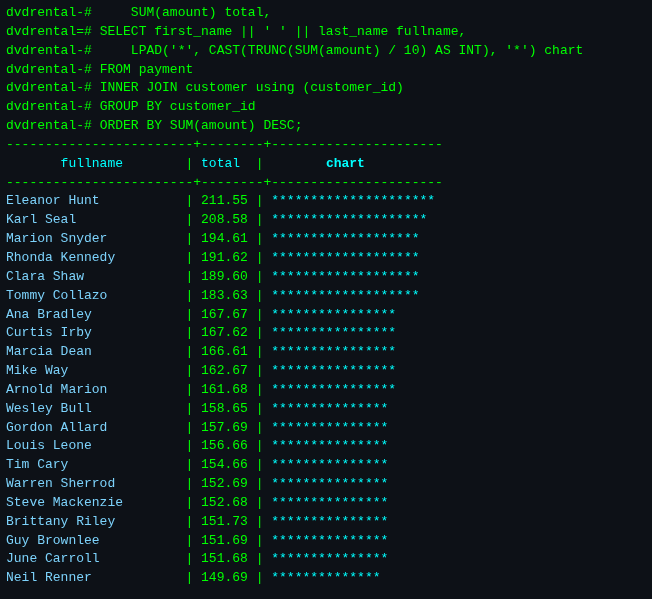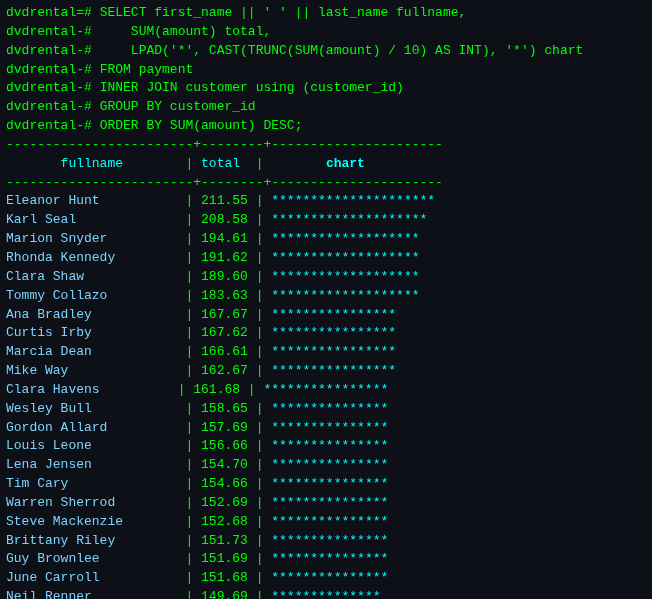--- a/index.html
+++ b/index.html
@@ -51,47 +51,46 @@
       color: #00ff00;
     }
     .data-chart-col {
       color: #00ffff;
     }
   </style>
 </head>
 <body>
 
 <div class="terminal" data-name="terminal">
+  <div class="line" data-name="sql-line-2"><span class="prompt" data-name="prompt-2">dvdrental-# </span><span class="cmd-text">    SUM(amount) total,</span></div>
   <div class="line" data-name="sql-line-1"><span class="prompt" data-name="prompt-1">dvdrental=# </span><span class="cmd-text">SELECT first_name || ' ' || last_name fullname,</span></div>
-  <div class="line" data-name="sql-line-2"><span class="prompt" data-name="prompt-2">dvdrental-# </span><span class="cmd-text">    SUM(amount) total,</span></div>
   <div class="line" data-name="sql-line-3"><span class="prompt" data-name="prompt-3">dvdrental-# </span><span class="cmd-text">    LPAD('*', CAST(TRUNC(SUM(amount) / 10) AS INT), '*') chart</span></div>
   <div class="line" data-name="sql-line-4"><span class="prompt" data-name="prompt-4">dvdrental-# </span><span class="cmd-text">FROM payment</span></div>
   <div class="line" data-name="sql-line-5"><span class="prompt" data-name="prompt-5">dvdrental-# </span><span class="cmd-text">INNER JOIN customer using (customer_id)</span></div>
   <div class="line" data-name="sql-line-6"><span class="prompt" data-name="prompt-6">dvdrental-# </span><span class="cmd-text">GROUP BY customer_id</span></div>
   <div class="line" data-name="sql-line-7"><span class="prompt" data-name="prompt-7">dvdrental-# </span><span class="cmd-text">ORDER BY SUM(amount) DESC;</span></div>
   <div class="line separator" data-name="separator-top">------------------------+--------+----------------------</div>
   <div class="line" data-name="header-row"><span class="col-header">       fullname        </span><span class="separator">|</span><span class="col-total"> total  </span><span class="separator">|</span><span class="col-chart">        chart         </span></div>
   <div class="line separator" data-name="separator-mid">------------------------+--------+----------------------</div>
 
   <div id="table-body" data-name="table-body">
       <div class="line" data-name="table-row"><span class="data-name-col">Eleanor Hunt          </span><span class="separator"> | </span><span class="data-num-col">211.55</span><span class="separator"> | </span><span class="data-chart-col">*********************</span></div>
       <div class="line" data-name="table-row"><span class="data-name-col">Karl Seal             </span><span class="separator"> | </span><span class="data-num-col">208.58</span><span class="separator"> | </span><span class="data-chart-col">********************</span></div>
       <div class="line" data-name="table-row"><span class="data-name-col">Marion Snyder         </span><span class="separator"> | </span><span class="data-num-col">194.61</span><span class="separator"> | </span><span class="data-chart-col">*******************</span></div>
       <div class="line" data-name="table-row"><span class="data-name-col">Rhonda Kennedy        </span><span class="separator"> | </span><span class="data-num-col">191.62</span><span class="separator"> | </span><span class="data-chart-col">*******************</span></div>
       <div class="line" data-name="table-row"><span class="data-name-col">Clara Shaw            </span><span class="separator"> | </span><span class="data-num-col">189.60</span><span class="separator"> | </span><span class="data-chart-col">*******************</span></div>
       <div class="line" data-name="table-row"><span class="data-name-col">Tommy Collazo         </span><span class="separator"> | </span><span class="data-num-col">183.63</span><span class="separator"> | </span><span class="data-chart-col">*******************</span></div>
       <div class="line" data-name="table-row"><span class="data-name-col">Ana Bradley           </span><span class="separator"> | </span><span class="data-num-col">167.67</span><span class="separator"> | </span><span class="data-chart-col">****************</span></div>
       <div class="line" data-name="table-row"><span class="data-name-col">Curtis Irby           </span><span class="separator"> | </span><span class="data-num-col">167.62</span><span class="separator"> | </span><span class="data-chart-col">****************</span></div>
       <div class="line" data-name="table-row"><span class="data-name-col">Marcia Dean           </span><span class="separator"> | </span><span class="data-num-col">166.61</span><span class="separator"> | </span><span class="data-chart-col">****************</span></div>
       <div class="line" data-name="table-row"><span class="data-name-col">Mike Way              </span><span class="separator"> | </span><span class="data-num-col">162.67</span><span class="separator"> | </span><span class="data-chart-col">****************</span></div>
-      <div class="line" data-name="table-row"><span class="data-name-col">Clara Havens         </span><span class="separator"> | </span><span class="data-num-col">161.68</span><span class="separator"> | </span><span class="data-chart-col">****************</span></div>
+      <div class="line" data-name="table-row"><span class="data-name-col">Arnold Marion         </span><span class="separator"> | </span><span class="data-num-col">161.68</span><span class="separator"> | </span><span class="data-chart-col">****************</span></div>
       <div class="line" data-name="table-row"><span class="data-name-col">Wesley Bull           </span><span class="separator"> | </span><span class="data-num-col">158.65</span><span class="separator"> | </span><span class="data-chart-col">***************</span></div>
       <div class="line" data-name="table-row"><span class="data-name-col">Gordon Allard         </span><span class="separator"> | </span><span class="data-num-col">157.69</span><span class="separator"> | </span><span class="data-chart-col">***************</span></div>
       <div class="line" data-name="table-row"><span class="data-name-col">Louis Leone           </span><span class="separator"> | </span><span class="data-num-col">156.66</span><span class="separator"> | </span><span class="data-chart-col">***************</span></div>
-      <div class="line" data-name="table-row"><span class="data-name-col">Lena Jensen           </span><span class="separator"> | </span><span class="data-num-col">154.70</span><span class="separator"> | </span><span class="data-chart-col">***************</span></div>
       <div class="line" data-name="table-row"><span class="data-name-col">Tim Cary              </span><span class="separator"> | </span><span class="data-num-col">154.66</span><span class="separator"> | </span><span class="data-chart-col">***************</span></div>
       <div class="line" data-name="table-row"><span class="data-name-col">Warren Sherrod        </span><span class="separator"> | </span><span class="data-num-col">152.69</span><span class="separator"> | </span><span class="data-chart-col">***************</span></div>
       <div class="line" data-name="table-row"><span class="data-name-col">Steve Mackenzie       </span><span class="separator"> | </span><span class="data-num-col">152.68</span><span class="separator"> | </span><span class="data-chart-col">***************</span></div>
       <div class="line" data-name="table-row"><span class="data-name-col">Brittany Riley        </span><span class="separator"> | </span><span class="data-num-col">151.73</span><span class="separator"> | </span><span class="data-chart-col">***************</span></div>
       <div class="line" data-name="table-row"><span class="data-name-col">Guy Brownlee          </span><span class="separator"> | </span><span class="data-num-col">151.69</span><span class="separator"> | </span><span class="data-chart-col">***************</span></div>
       <div class="line" data-name="table-row"><span class="data-name-col">June Carroll          </span><span class="separator"> | </span><span class="data-num-col">151.68</span><span class="separator"> | </span><span class="data-chart-col">***************</span></div>
       <div class="line" data-name="table-row"><span class="data-name-col">Neil Renner           </span><span class="separator"> | </span><span class="data-num-col">149.69</span><span class="separator"> | </span><span class="data-chart-col">**************</span></div>
     </div>
 
 </div>

